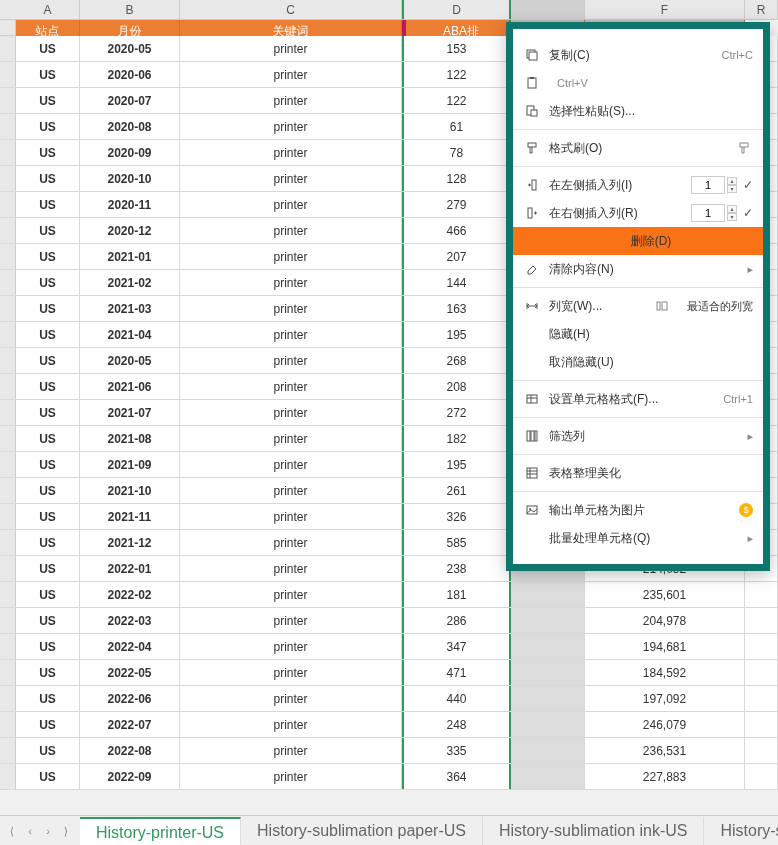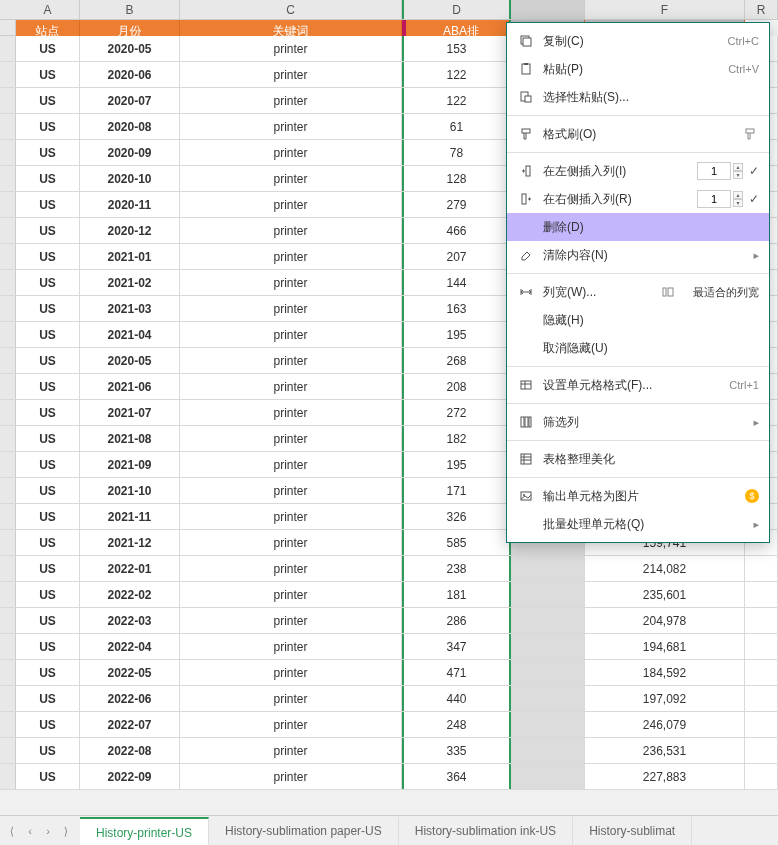--- a/index.html
+++ b/index.html
@@ -94,34 +94,34 @@
   .col-header.col-D { border-left: 2px solid #2e9b5b; border-right: 2px solid #2e9b5b; }
 
   
   .context-menu {
     position: absolute;
     top: 22px;
     left: 506px;
     width: 264px;
     background: #fff;
     box-shadow: 0 4px 16px rgba(0,0,0,0.25);
-    border: 1px solid #0f766e;
+    border: 7px solid #0f766e;
     z-index: 10;
-    padding: 4px 0;
+    padding: 12px 0;
   }
   .menu-item {
     display: flex;
     align-items: center;
     height: 28px;
     padding: 0 10px;
     font-size: 12px;
     color: #333;
     cursor: default;
   }
-  .menu-item.hover { background: #c4b5fd; }
+  .menu-item.hover { background: #f97316; text-align: center; }
   .menu-icon {
     width: 18px;
     height: 18px;
     margin-right: 8px;
     display: flex;
     align-items: center;
     justify-content: center;
     color: #555;
     flex-shrink: 0;
   }
@@ -191,21 +191,21 @@
     text-align: center;
     line-height: 16px;
     color: #888;
     font-size: 11px;
     cursor: pointer;
   }
   .sheet-tab {
     padding: 0 16px;
     height: 28px;
     line-height: 28px;
-    font-size: 12px;
+    font-size: 16px;
     color: #666;
     border-right: 1px solid #ddd;
     cursor: pointer;
     white-space: nowrap;
   }
   .sheet-tab.active {
     background: #fff;
     color: #2e9b5b;
     border-top: 2px solid #2e9b5b;
     border-bottom: 1px solid #fff;
@@ -408,21 +408,21 @@
       <div class="cell col-D right">195</div>
       <div class="cell col-E sel"></div>
       <div class="cell col-F right"></div>
       <div class="cell col-R"></div>
     </div>
     <div class="data-row">
       <div class="row-num"></div>
       <div class="cell col-A center">US</div>
       <div class="cell col-B center">2021-10</div>
       <div class="cell col-C left">printer</div>
-      <div class="cell col-D right">171</div>
+      <div class="cell col-D right">261</div>
       <div class="cell col-E sel"></div>
       <div class="cell col-F right"></div>
       <div class="cell col-R"></div>
     </div>
     <div class="data-row">
       <div class="row-num"></div>
       <div class="cell col-A center">US</div>
       <div class="cell col-B center">2021-11</div>
       <div class="cell col-C left">printer</div>
       <div class="cell col-D right">326</div>
@@ -543,21 +543,20 @@
     <span class="menu-label">复制(C)</span>
     <span class="menu-shortcut">Ctrl+C</span>
   </div>
   <div class="menu-item">
     <span class="menu-icon">
       <svg width="14" height="14" viewBox="0 0 14 14">
           <rect x="3" y="2" width="8" height="10" fill="none" stroke="#555"></rect>
           <rect x="5" y="1" width="4" height="2" fill="#555"></rect>
         </svg>
     </span>
-    <span class="menu-label">粘贴(P)</span>
     <span class="menu-shortcut">Ctrl+V</span>
   </div>
   <div class="menu-item">
     <span class="menu-icon">
       <svg width="14" height="14" viewBox="0 0 14 14">
           <rect x="2" y="2" width="7" height="9" fill="none" stroke="#555"></rect>
           <rect x="6" y="6" width="6" height="6" fill="#fff" stroke="#555"></rect>
         </svg>
     </span>
     <span class="menu-label">选择性粘贴(S)...</span>

